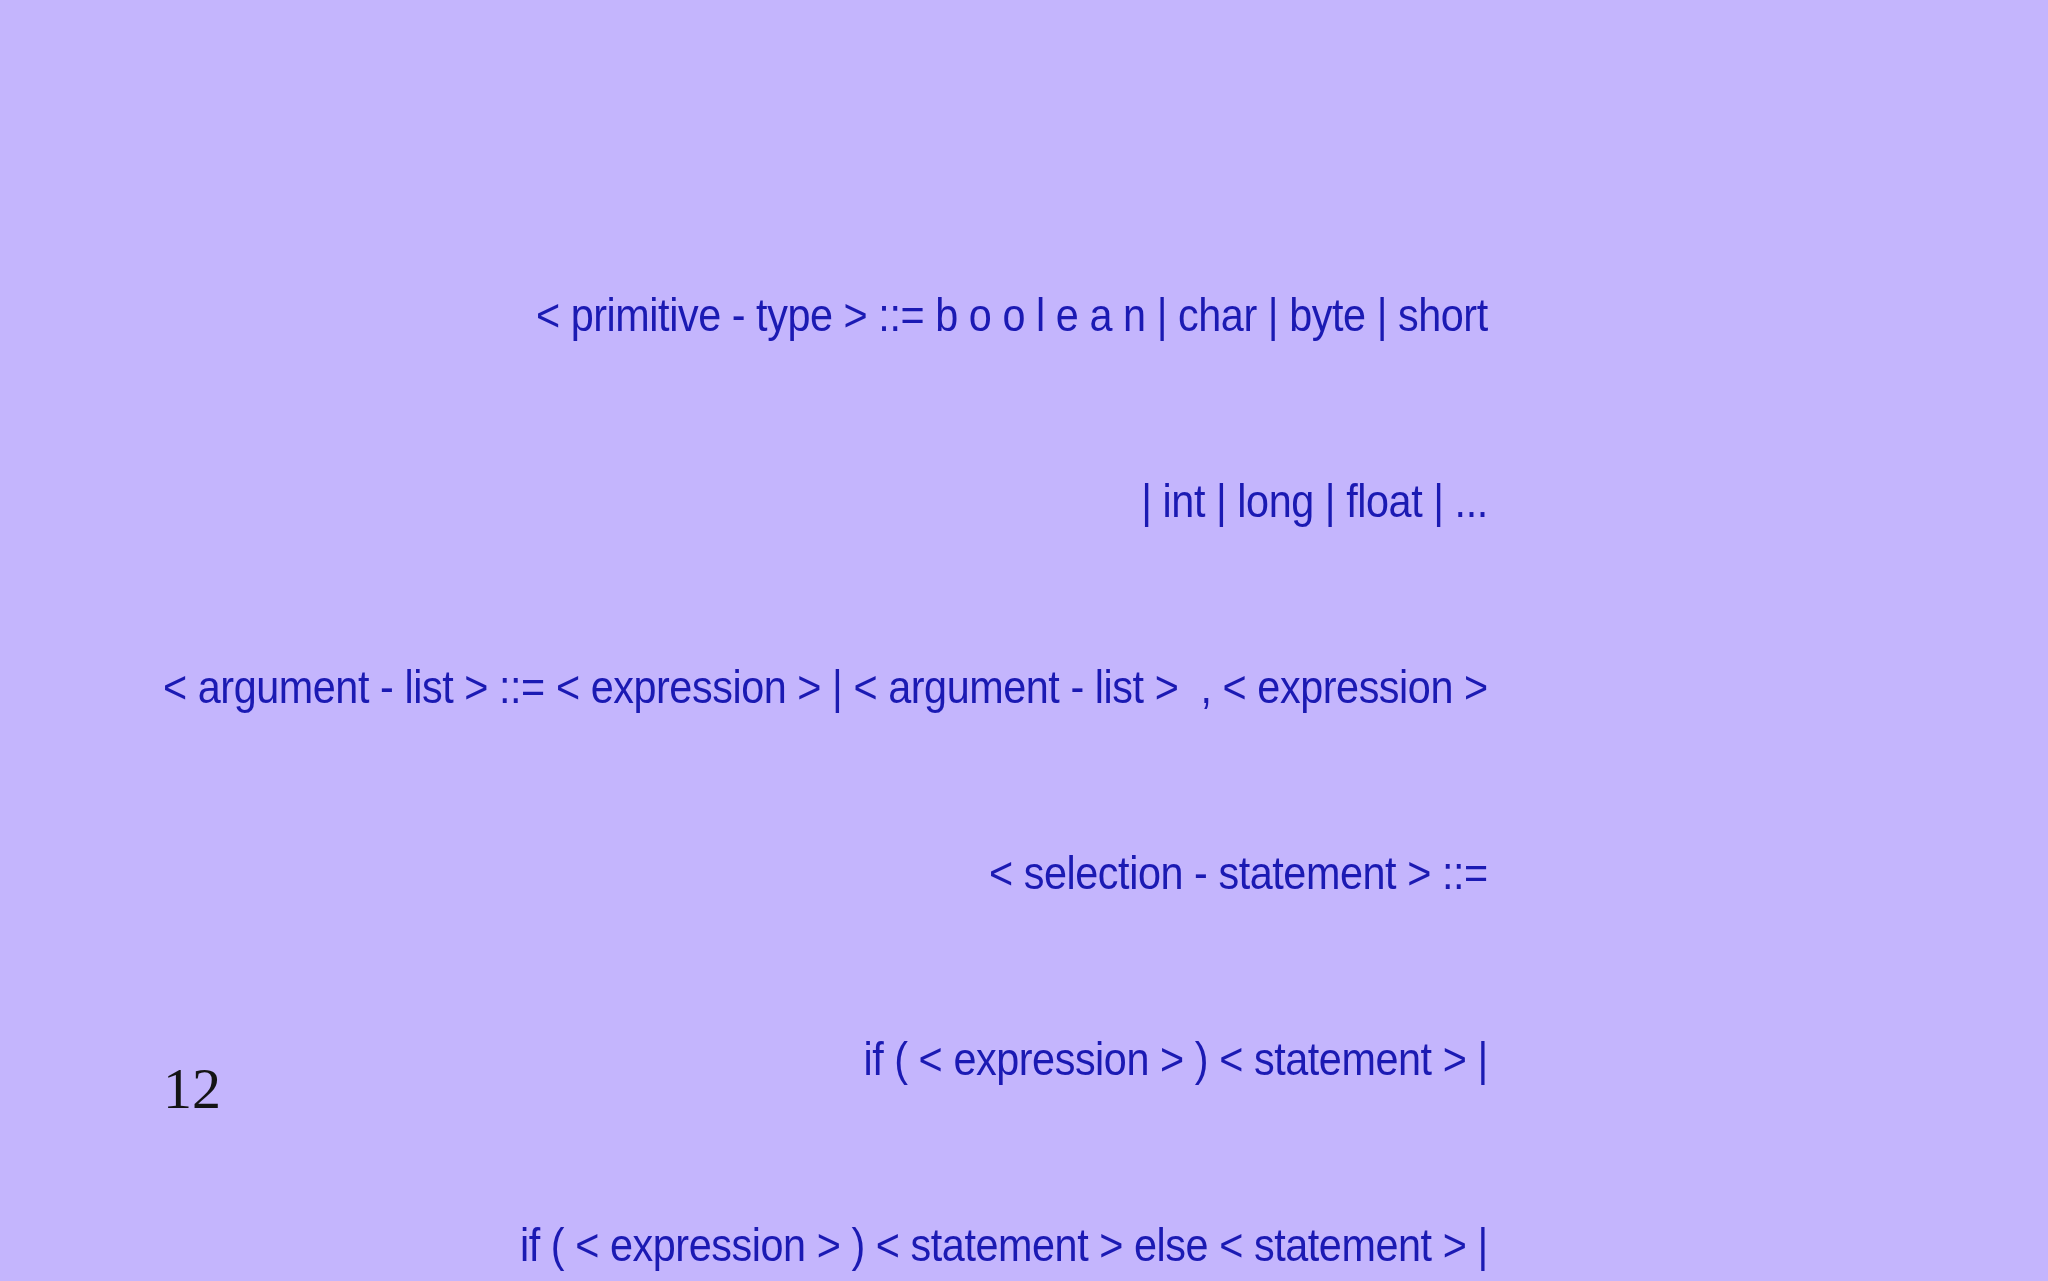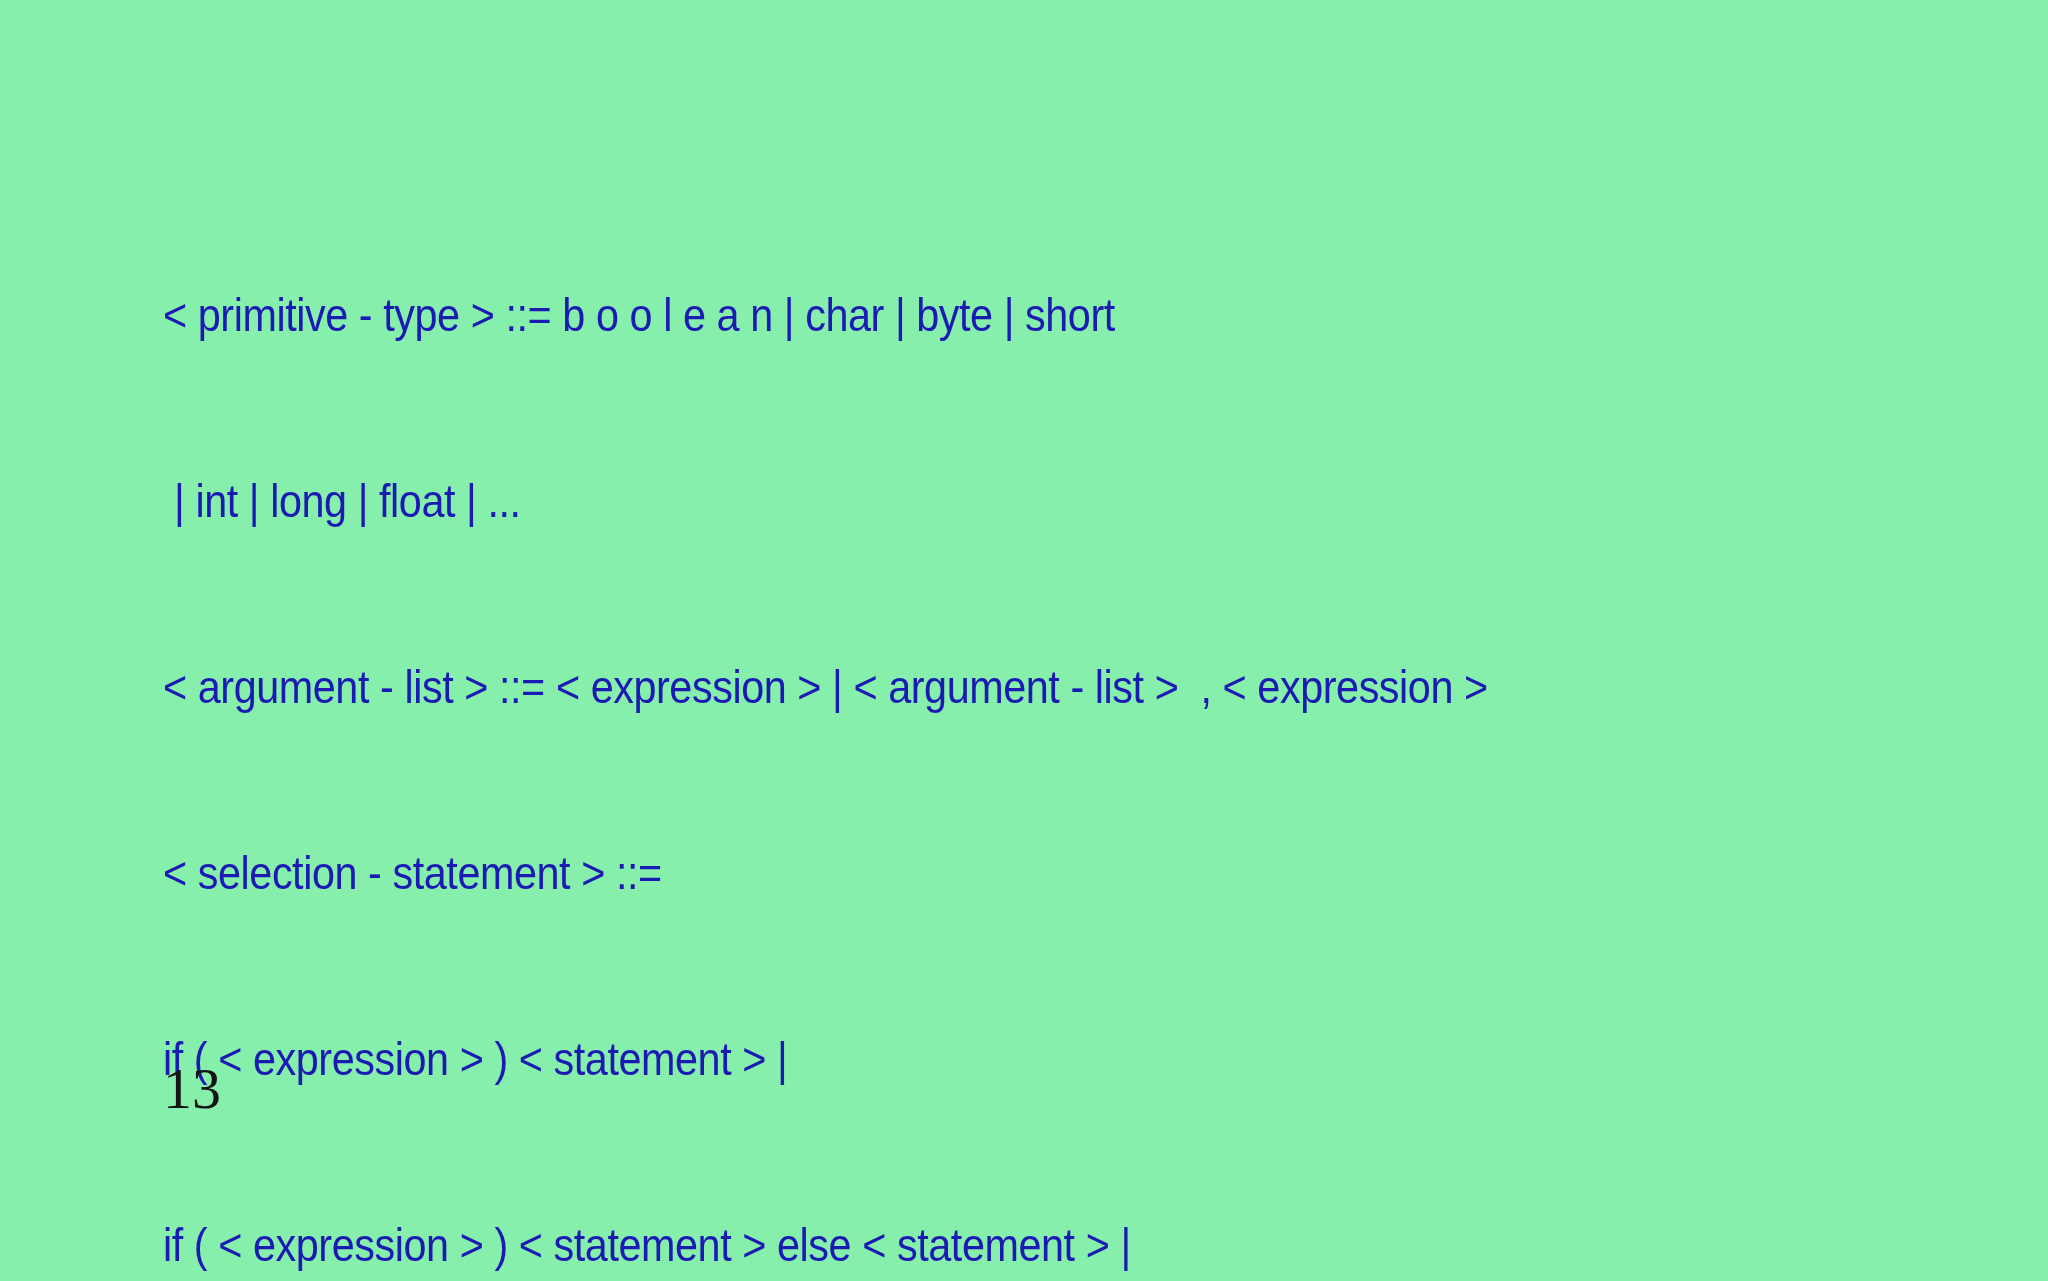--- a/index.html
+++ b/index.html
@@ -10,21 +10,22 @@
   body {
     width: 2048px;
     height: 1281px;
     position: relative;
     overflow: hidden;
     font-family: "Liberation Sans", sans-serif;
   }
   .slide {
     position: absolute;
     inset: 0;
-    background: #86efac;
+    background: #c4b5fd;
+    text-align: right;
   }
   .bnf-block {
     position: absolute;
     left: 163px;
     top: 160px;
     transform: scaleX(0.88);
     transform-origin: left top;
     color: #1b1ab3;
     font-size: 47px;
     line-height: 62px;
@@ -59,15 +60,15 @@
     <div class="bnf-line">if ( &lt; expression &gt; ) &lt; statement &gt; else &lt; statement &gt; |</div>
     
     
     
     
     
     
     
   </div>
 
-  <div class="page-number">13</div>
+  <div class="page-number">12</div>
 
 </div>
 
 </body></html>

